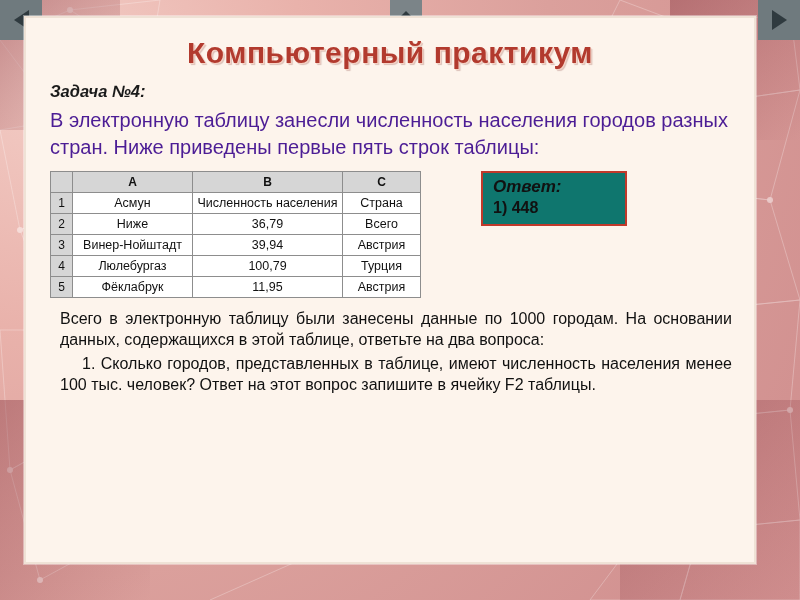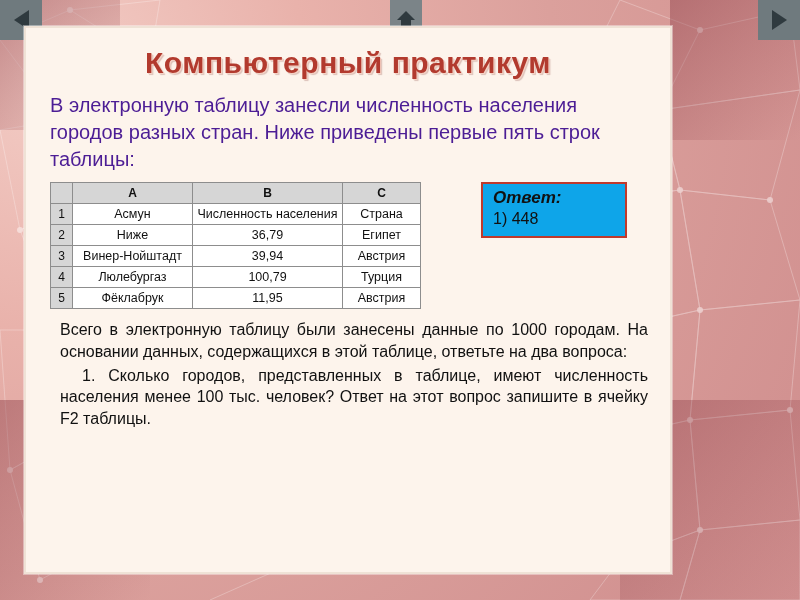--- a/index.html
+++ b/index.html
@@ -87,22 +87,22 @@
     position: absolute;
     left: -5px; top: 9px;
     width: 10px; height: 6px;
     background: #2f3a3f;
   }
 
   
   .slide {
     position: absolute;
     left: 24px;
-    top: 26px;
-    width: 648px;
+    top: 16px;
+    width: 732px;
     height: 548px;
     background: #fdf4ec;
     border: 2px solid #efe2d6;
     box-shadow: 0 0 0 1px rgba(255,255,255,.4);
     box-sizing: border-box;
     padding: 12px 22px 10px 22px;
   }
 
   .slide-title {
     text-align: center;
@@ -162,35 +162,36 @@
     font-weight: normal;
     width: 22px;
     font-size: 12px;
   }
   .col-a { width: 120px; }
   .col-b { width: 150px; }
   .col-c { width: 78px; }
 
   .answer-box {
     border: 2px solid #c0392b;
-    background: #0ea5e9;
+    background: #0f766e;
     padding: 4px 14px 7px 10px;
     min-width: 118px;
   }
   .answer-title {
     font-weight: bold;
     font-style: italic;
     font-size: 17px;
     color: #111;
     margin-bottom: 1px;
   }
   .answer-line {
     font-size: 16px;
     color: #111;
     line-height: 1.22;
+    font-weight: bold;
   }
 
   .para {
     font-size: 16px;
     line-height: 1.35;
     color: #111;
     text-align: justify;
     margin: 0 0 2px 12px;
   }
   .para.indent { text-indent: 22px; }
@@ -272,20 +273,21 @@
   <span class="tri tri-right"></span>
 </div>
 <div class="home-btn">
   <span class="home-ico"></span>
 </div>
 
 <div class="slide">
 
   <div class="slide-title">Компьютерный практикум</div>
 
+  <div class="task-label">Задача №4:</div>
 
   <div class="intro">В электронную таблицу занесли численность населения городов разных стран. Ниже приведены первые пять строк таблицы:</div>
 
   <div class="mid-row">
 
     <table class="xls">
       <thead>
         <tr>
           <th class="rowhdr"></th>
           <th class="col-a">A</th>
@@ -297,21 +299,21 @@
         <tr>
           <td class="rowhdr">1</td>
           <td>Асмун</td>
           <td>Численность населения</td>
           <td>Страна</td>
         </tr>
         <tr>
           <td class="rowhdr">2</td>
           <td>Ниже</td>
           <td>36,79</td>
-          <td>Египет</td>
+          <td>Всего</td>
         </tr>
         <tr>
           <td class="rowhdr">3</td>
           <td>Винер-Нойштадт</td>
           <td>39,94</td>
           <td>Австрия</td>
         </tr>
         <tr>
           <td class="rowhdr">4</td>
           <td>Люлебургаз</td>

